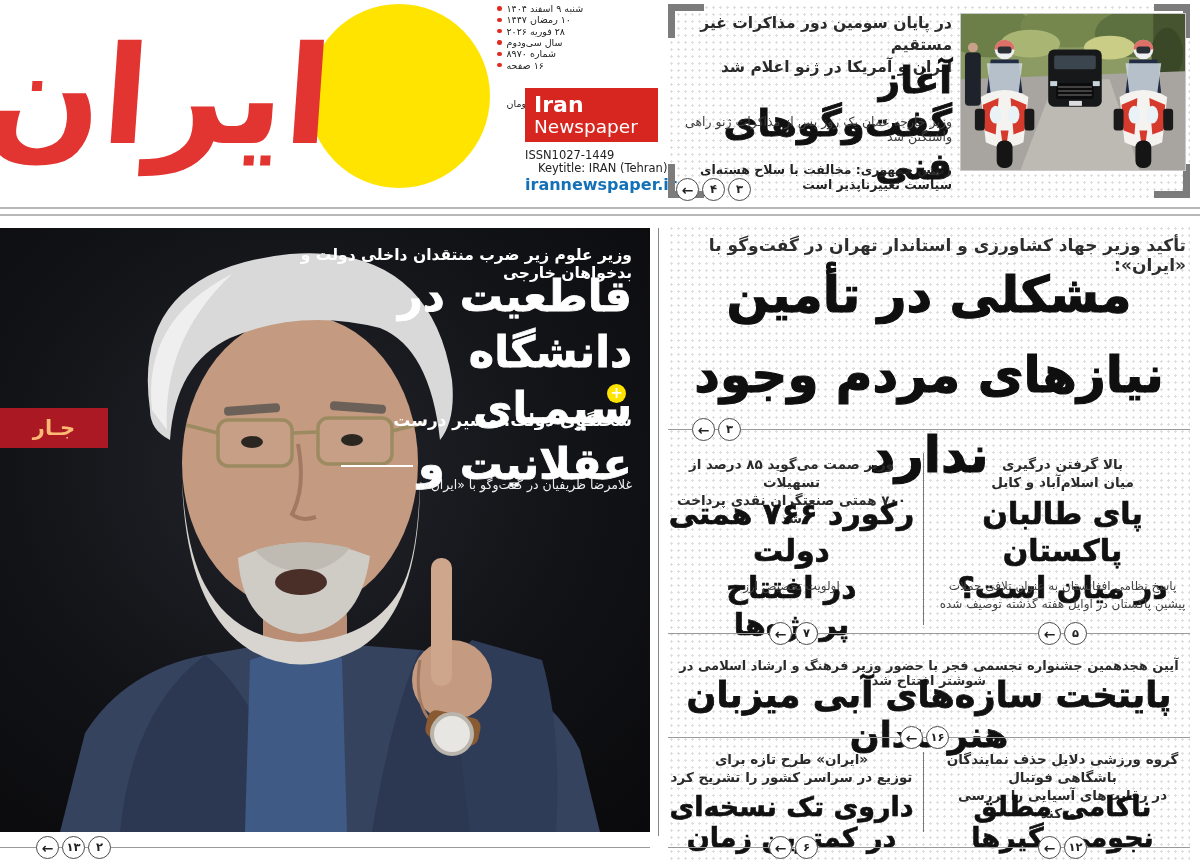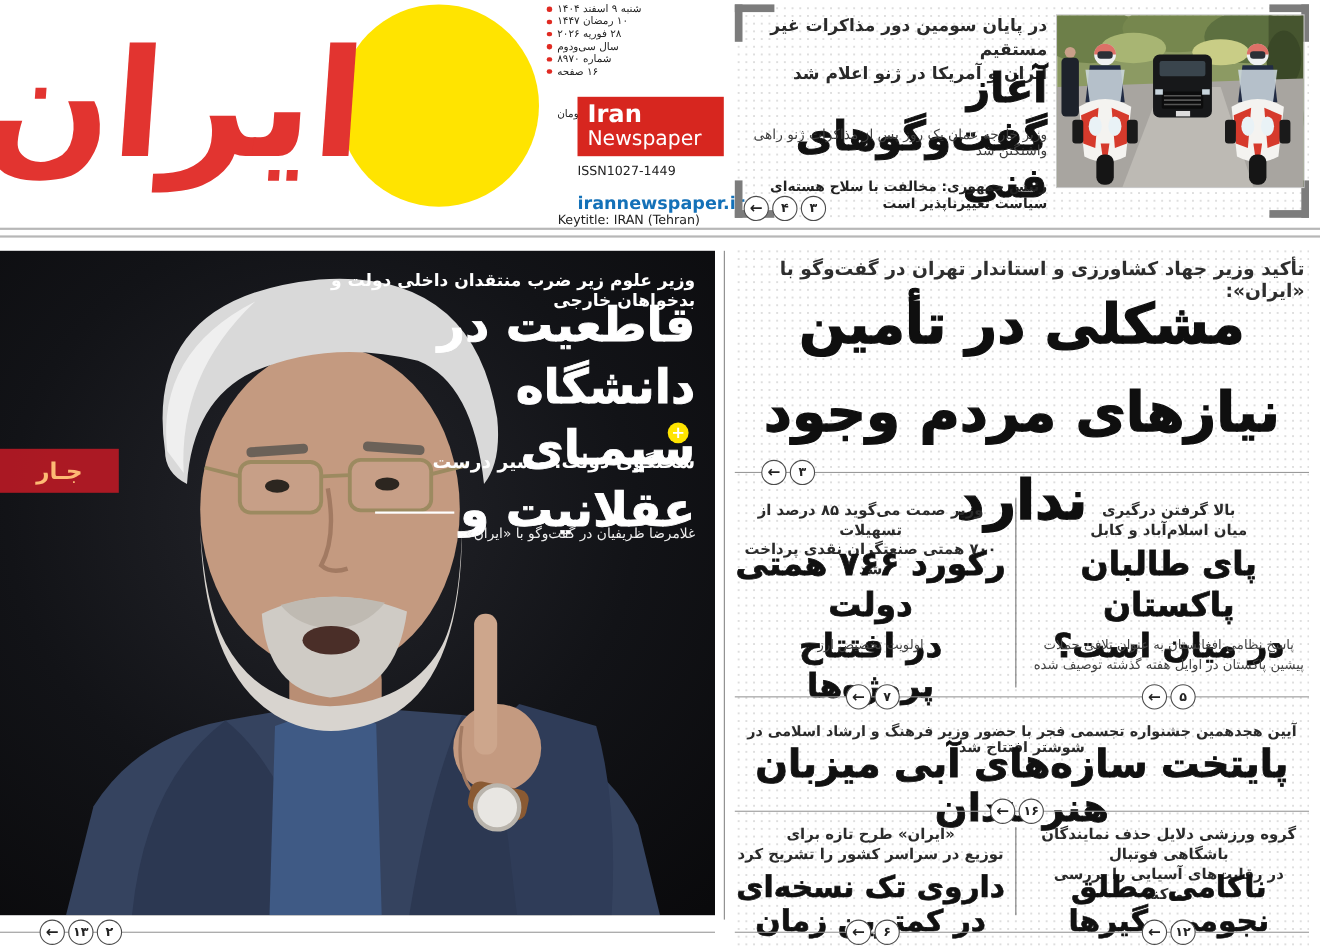--- a/index.html
+++ b/index.html
@@ -15,21 +15,21 @@
   .yellow-circle{left:308px;top:4px;width:182px;height:184px;border-radius:50%;background:#ffe400;}
   .info-col{left:497px;top:3px;width:168px;}
   .info-row{display:flex;align-items:center;gap:5px;height:11.3px;}
   .info-row .dot{width:4.5px;height:4.5px;border-radius:50%;background:#e02a22;flex:0 0 auto;}
   .info-row span.t{font-size:9.5px;color:#222;white-space:nowrap;}
   .info-row.price{margin-top:18px;flex-direction:column;}
   .brand-box{left:525px;top:88px;width:133px;height:54px;background:#d7261f;color:#fff;padding:6px 9px;line-height:1;}
   .brand-box .b1{font-size:22px;font-weight:bold;}
   .brand-box .b2{font-size:18.5px;margin-top:2px;}
   .issn{left:525px;top:148px;font-size:11.5px;color:#222;}
-  .keytitle{left:507px;top:161px;font-size:11.5px;color:#222;margin-top:32px;}
+  .keytitle{left:538px;top:161px;font-size:11.5px;color:#222;}
   .website{left:525px;top:175px;font-size:16px;font-weight:bold;color:#1471b8;}
 
   
   .lead{left:668px;top:4px;width:522px;height:198px;}
   .bracket{position:absolute;width:36px;height:34px;}
   .bracket i{position:absolute;background:#7c7c7c;}
   .bracket .h{width:36px;height:7px;}
   .bracket .v{width:7px;height:34px;}
   .bk-tl{left:0;top:0;} .bk-tr{right:0;top:0;} .bk-bl{left:0;bottom:4px;} .bk-br{right:0;bottom:4px;}
   .bk-tl .h,.bk-tr .h{top:0;} .bk-bl .h,.bk-br .h{bottom:0;}

